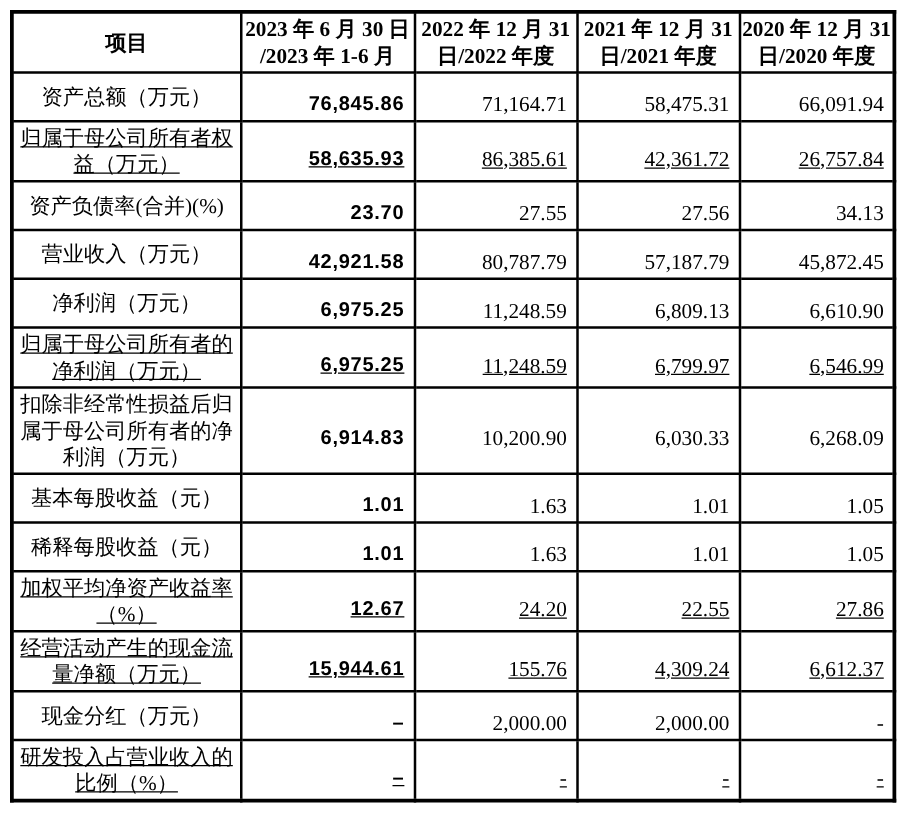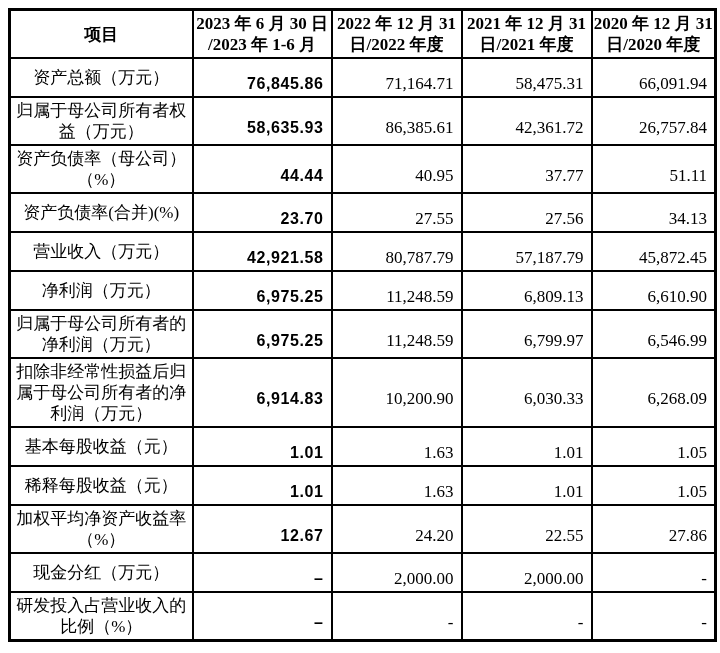--- a/index.html
+++ b/index.html
@@ -53,21 +53,21 @@
   }
   
   td.num.bold2023 {
     font-family: "Liberation Sans", sans-serif;
     font-weight: bold;
     font-size: 16px;
     letter-spacing: 0.6px;
   }
   tr.hdr  { height: 44px; }
   tr.h1   { height: 31px; }
-  tr.h2   { height: 46px; }
+  tr.h2   { height: 46px; text-decoration: underline; }
   tr.h3   { height: 68px; margin-left: 28px; }
 </style>
 </head>
 <body>
 
 <div class="wrap">
   <table class="fin">
     <colgroup>
       <col style="width:183px">
       <col style="width:139px">
@@ -103,27 +103,20 @@
         <td class="num">71,164.71</td>
         <td class="num">58,475.31</td>
         <td class="num">66,091.94</td>
       </tr>
       <tr class="h2">
         <td class="label">归属于母公司所有者权益（万元）</td>
         <td class="num bold2023">58,635.93</td>
         <td class="num">86,385.61</td>
         <td class="num">42,361.72</td>
         <td class="num">26,757.84</td>
-      </tr>
-      <tr class="h2">
-        <td class="label">资产负债率（母公司）（%）</td>
-        <td class="num bold2023">44.44</td>
-        <td class="num">40.95</td>
-        <td class="num">37.77</td>
-        <td class="num">51.11</td>
       </tr>
       <tr class="h1">
         <td class="label">资产负债率(合并)(%)</td>
         <td class="num bold2023">23.70</td>
         <td class="num">27.55</td>
         <td class="num">27.56</td>
         <td class="num">34.13</td>
       </tr>
       <tr class="h1">
         <td class="label">营业收入（万元）</td>
@@ -167,20 +160,27 @@
         <td class="num">1.01</td>
         <td class="num">1.05</td>
       </tr>
       <tr class="h2">
         <td class="label">加权平均净资产收益率（%）</td>
         <td class="num bold2023">12.67</td>
         <td class="num">24.20</td>
         <td class="num">22.55</td>
         <td class="num">27.86</td>
       </tr>
+      <tr class="h2">
+        <td class="label">经营活动产生的现金流量净额（万元）</td>
+        <td class="num bold2023">15,944.61</td>
+        <td class="num">155.76</td>
+        <td class="num">4,309.24</td>
+        <td class="num">6,612.37</td>
+      </tr>
       <tr class="h1">
         <td class="label">现金分红（万元）</td>
         <td class="num bold2023">–</td>
         <td class="num">2,000.00</td>
         <td class="num">2,000.00</td>
         <td class="num">-</td>
       </tr>
       <tr class="h2">
         <td class="label">研发投入占营业收入的比例（%）</td>
         <td class="num bold2023">–</td>

